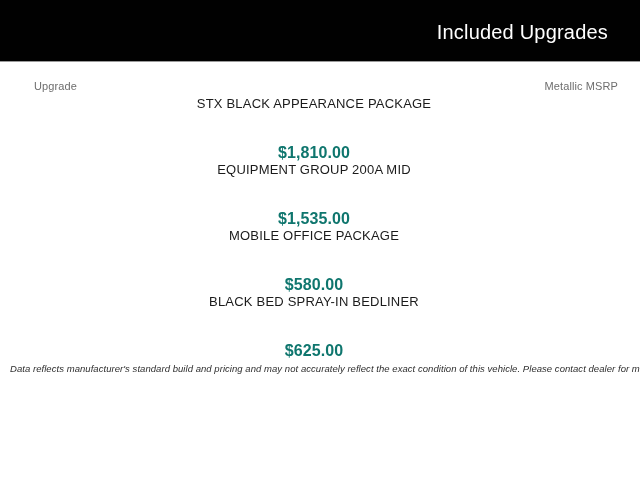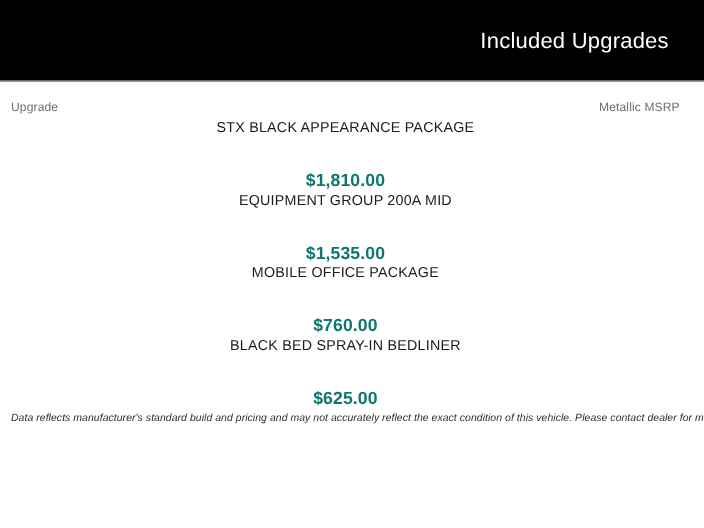--- a/index.html
+++ b/index.html
@@ -10,21 +10,21 @@
   }
   .page {
     position: relative;
     width: 640px;
     height: 480px;
     background: #ffffff;
     overflow: hidden;
   }
   .header-bar {
     box-sizing: border-box;
-    height: 74px;
+    height: 62px;
     background: #010101;
     border-bottom: 1px solid #9a9a9a;
     display: flex;
     align-items: center;
     justify-content: flex-end;
     padding-right: 32px;
     padding-top: 4px;
   }
   .header-title {
     color: #ffffff;
@@ -35,20 +35,21 @@
   .content {
     box-sizing: border-box;
     padding: 0 22px 0 10px;
   }
   .col-headers {
     display: flex;
     justify-content: space-between;
     align-items: baseline;
     margin-top: 18px;
     height: 13px;
+    margin-left: 24px;
   }
   .col-header {
     font-size: 11px;
     color: #6e6e6e;
     letter-spacing: 0.1px;
   }
   .upgrade-row {
     display: flex;
     justify-content: space-between;
     align-items: center;
@@ -101,21 +102,21 @@
         <span class="upgrade-price">$1,810.00</span>
       </div>
 
       <div class="upgrade-row">
         <span class="upgrade-name">EQUIPMENT GROUP 200A MID</span>
         <span class="upgrade-price">$1,535.00</span>
       </div>
 
       <div class="upgrade-row">
         <span class="upgrade-name">MOBILE OFFICE PACKAGE</span>
-        <span class="upgrade-price">$760.00</span>
+        <span class="upgrade-price">$580.00</span>
       </div>
 
       <div class="upgrade-row">
         <span class="upgrade-name">BLACK BED SPRAY-IN BEDLINER</span>
         <span class="upgrade-price">$625.00</span>
       </div>
 
 
     </div>
 

